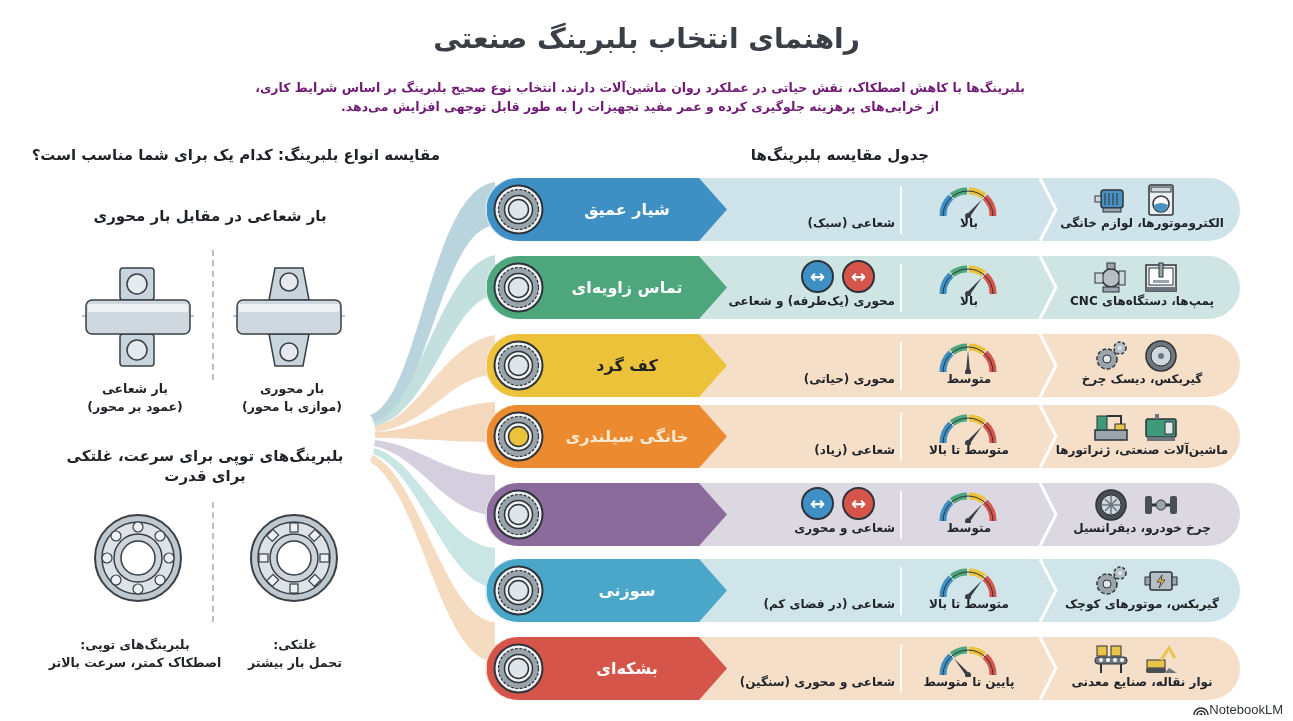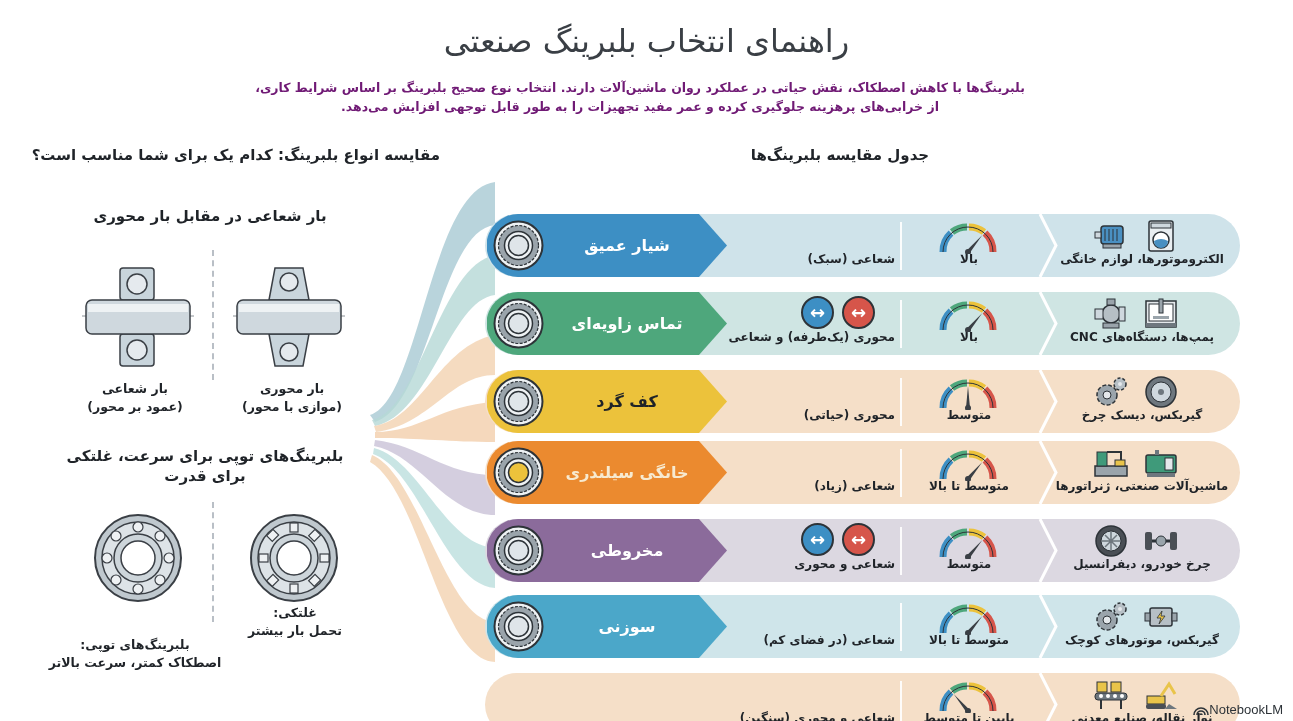--- a/index.html
+++ b/index.html
@@ -1,32 +1,32 @@
 <!DOCTYPE html>
 <html><head>
 <meta charset="utf-8">
 <style>
   * { box-sizing: border-box; margin: 0; padding: 0; }
   html, body { width: 1293px; height: 721px; overflow: hidden; background: #ffffff; }
   body { font-family: "DejaVu Sans", sans-serif; color: #1f2328; position: relative; }
 
-  .title { position: absolute; top: 22px; left: 0; width: 1293px; text-align: center; font-size: 32px; font-weight: normal; color: #3a3f45; direction: rtl; }
+  .title { position: absolute; top: 22px; left: 0; width: 1293px; text-align: center; font-size: 28px; font-weight: bold; color: #3a3f45; direction: rtl; }
   .intro { position: absolute; top: 78px; left: 250px; width: 780px; text-align: center; direction: rtl; font-size: 12.5px; line-height: 19px; font-weight: bold; color: #701a75; }
 
   .left-heading { position: absolute; top: 146px; left: 30px; width: 410px; text-align: right; direction: rtl; font-size: 15px; font-weight: bold; }
   .right-heading { position: absolute; top: 146px; left: 700px; width: 280px; text-align: center; direction: rtl; font-size: 15px; font-weight: bold; }
 
   .sub-heading { position: absolute; direction: rtl; text-align: center; font-size: 15px; font-weight: bold; line-height: 20px; }
   .caption { position: absolute; direction: rtl; text-align: center; font-size: 12.5px; font-weight: bold; line-height: 18px; }
   .vdivider { position: absolute; border-left: 2px dashed #b9bfc6; width: 0; }
 
   .illus { position: absolute; }
 
   
-  .row { position: absolute; left: 485px; width: 755px; height: 63px; margin-top: 36px; }
+  .row { position: absolute; left: 485px; width: 755px; height: 63px; }
   .row-bg { position: absolute; left: 0; top: 0; width: 755px; height: 63px; border-radius: 32px; }
   .row-label { position: absolute; left: 2px; top: 0; width: 240px; height: 63px; }
   .row-label .shape { position: absolute; left: 0; top: 0; width: 240px; height: 63px; }
   .row-label .txt { position: absolute; left: 70px; top: 0; width: 140px; height: 63px; line-height: 63px; text-align: center; direction: rtl; font-size: 16px; font-weight: bold; color: #fff; }
   .row-label .bearing { position: absolute; left: 6px; top: 6px; width: 51px; height: 51px; }
   .load-text { position: absolute; top: 38px; right: 345px; direction: rtl; font-size: 12px; font-weight: bold; white-space: nowrap; }
   .load-icons { position: absolute; top: 4px; right: 365px; display: flex; gap: 8px; }
   .load-icons .arrow-circle { width: 33px; height: 33px; border-radius: 50%; border: 2px solid #2d3338; display: flex; align-items: center; justify-content: center; color: #fff; font-size: 18px; font-weight: bold; }
   .sep { position: absolute; left: 415px; top: 8px; width: 2px; height: 48px; background: rgba(255,255,255,0.9); }
   .gauge { position: absolute; left: 452px; top: 6px; width: 62px; height: 34px; }
@@ -114,21 +114,21 @@
   </g>
   <circle cx="46" cy="46" r="24" fill="#cdd5da" stroke="#3a3f45" stroke-width="1.5"></circle>
   <circle cx="46" cy="46" r="17" fill="#ffffff" stroke="#3a3f45" stroke-width="1.5"></circle>
 </svg>
 <div class="vdivider" style="left:212px;top:502px;height:120px;"></div>
 
 <div class="caption" style="top:636px;left:45px;width:180px;">
   <div>بلبرینگ‌های توپی:</div>
   <div>اصطکاک کمتر، سرعت بالاتر</div>
 </div>
-<div class="caption" style="top:604px;left:240px;width:110px;">
+<div class="caption" style="top:636px;left:240px;width:110px;">
   <div>غلتکی:</div>
   <div>تحمل بار بیشتر</div>
 </div>
 
 <svg class="illus" style="left:360px;top:170px;" width="140" height="530" viewBox="0 0 140 530">
   <path d="M10 245 C 60 230, 70 20, 135 12 L 135 55 C 80 60, 70 235, 15 252 Z" fill="#a8c9d3" opacity="0.8"></path>
   <path d="M12 250 C 60 240, 80 95, 135 85 L 135 125 C 90 130, 70 245, 15 256 Z" fill="#b5d8d6" opacity="0.8"></path>
   <path d="M14 256 C 60 250, 80 175, 135 165 L 135 205 C 90 205, 70 255, 16 262 Z" fill="#f3d5b5" opacity="0.85"></path>
   <path d="M15 262 C 60 262, 80 235, 135 232 L 135 272 C 90 272, 60 268, 15 268 Z" fill="#f3d1b0" opacity="0.85"></path>
   <path d="M15 270 C 60 275, 85 305, 135 305 L 135 345 C 85 345, 60 285, 14 276 Z" fill="#cdc6d9" opacity="0.85"></path>
@@ -342,21 +342,20 @@
       <div class="row-label">
         <svg class="shape" viewBox="0 0 240 63" preserveAspectRatio="none">
           <path d="M31 0 H212 L240 31.5 L212 63 H31 A31 31 0 0 1 31 0 Z" fill="#8b6b9b"></path>
         </svg>
         <svg class="bearing" viewBox="0 0 51 51">
           <circle cx="25.5" cy="25.5" r="24" fill="#eef2f4" stroke="#2d3338" stroke-width="2"></circle>
           <circle cx="25.5" cy="25.5" r="20" fill="#9aa4ab" stroke="#2d3338" stroke-width="1.2" stroke-dasharray="3 1.5"></circle>
           <circle cx="25.5" cy="25.5" r="14" fill="#eef2f4" stroke="#2d3338" stroke-width="1.5"></circle>
           <circle cx="25.5" cy="25.5" r="10" fill="#dfe5e9" stroke="#2d3338" stroke-width="1.5"></circle>
         </svg>
-        <div class="txt" style="color:#ffffff">مخروطی</div>
       </div>
 
       <div class="load-icons">
         <div class="arrow-circle" style="background:#3d8fc4">↔</div>
         <div class="arrow-circle" style="background:#d6554a">↔</div>
       </div>
       <div class="load-text">شعاعی و محوری</div>
       <div class="sep"></div>
       <svg class="gauge" viewBox="0 0 62 34">
         <path d="M6 32 A25 25 0 0 1 14 13" fill="none" stroke="#3d8fc4" stroke-width="7"></path>
@@ -431,20 +430,32 @@
           <rect x="7" y="8" width="22" height="18" rx="2" fill="#b6bfc5" stroke="#2d3338" stroke-width="1.5"></rect>
           <rect x="2" y="13" width="5" height="8" fill="#9aa4ab" stroke="#2d3338"></rect>
           <rect x="29" y="13" width="5" height="8" fill="#9aa4ab" stroke="#2d3338"></rect>
           <path d="M19 11 L14 18 H18 L16 24 L22 16 H18 Z" fill="#e9c44a" stroke="#2d3338" stroke-width="0.8"></path>
         </svg>
       </div>
       <div class="app-text">گیربکس، موتورهای کوچک</div>
     </div>
     <div class="row" style="top: 637px;">
       <div class="row-bg" style="background:#f5dfc8"></div>
+      <div class="row-label">
+        <svg class="shape" viewBox="0 0 240 63" preserveAspectRatio="none">
+          <path d="M31 0 H212 L240 31.5 L212 63 H31 A31 31 0 0 1 31 0 Z" fill="#d6554a"></path>
+        </svg>
+        <svg class="bearing" viewBox="0 0 51 51">
+          <circle cx="25.5" cy="25.5" r="24" fill="#eef2f4" stroke="#2d3338" stroke-width="2"></circle>
+          <circle cx="25.5" cy="25.5" r="20" fill="#9aa4ab" stroke="#2d3338" stroke-width="1.2" stroke-dasharray="3 1.5"></circle>
+          <circle cx="25.5" cy="25.5" r="14" fill="#eef2f4" stroke="#2d3338" stroke-width="1.5"></circle>
+          <circle cx="25.5" cy="25.5" r="10" fill="#dfe5e9" stroke="#2d3338" stroke-width="1.5"></circle>
+        </svg>
+        <div class="txt" style="color:#ffffff">بشکه‌ای</div>
+      </div>
 
       <div class="load-text">شعاعی و محوری (سنگین)</div>
       <div class="sep"></div>
       <svg class="gauge" viewBox="0 0 62 34">
         <path d="M6 32 A25 25 0 0 1 14 13" fill="none" stroke="#3d8fc4" stroke-width="7"></path>
         <path d="M15 12 A25 25 0 0 1 30 7" fill="none" stroke="#4ea77c" stroke-width="7"></path>
         <path d="M32 7 A25 25 0 0 1 47 12" fill="none" stroke="#ecc23b" stroke-width="7"></path>
         <path d="M48 13 A25 25 0 0 1 56 32" fill="none" stroke="#d6554a" stroke-width="7"></path>
         <path d="M6 32 A25 25 0 0 1 56 32" fill="none" stroke="#2d3338" stroke-width="1"></path>
         <g transform="rotate(-40 31 32)">

